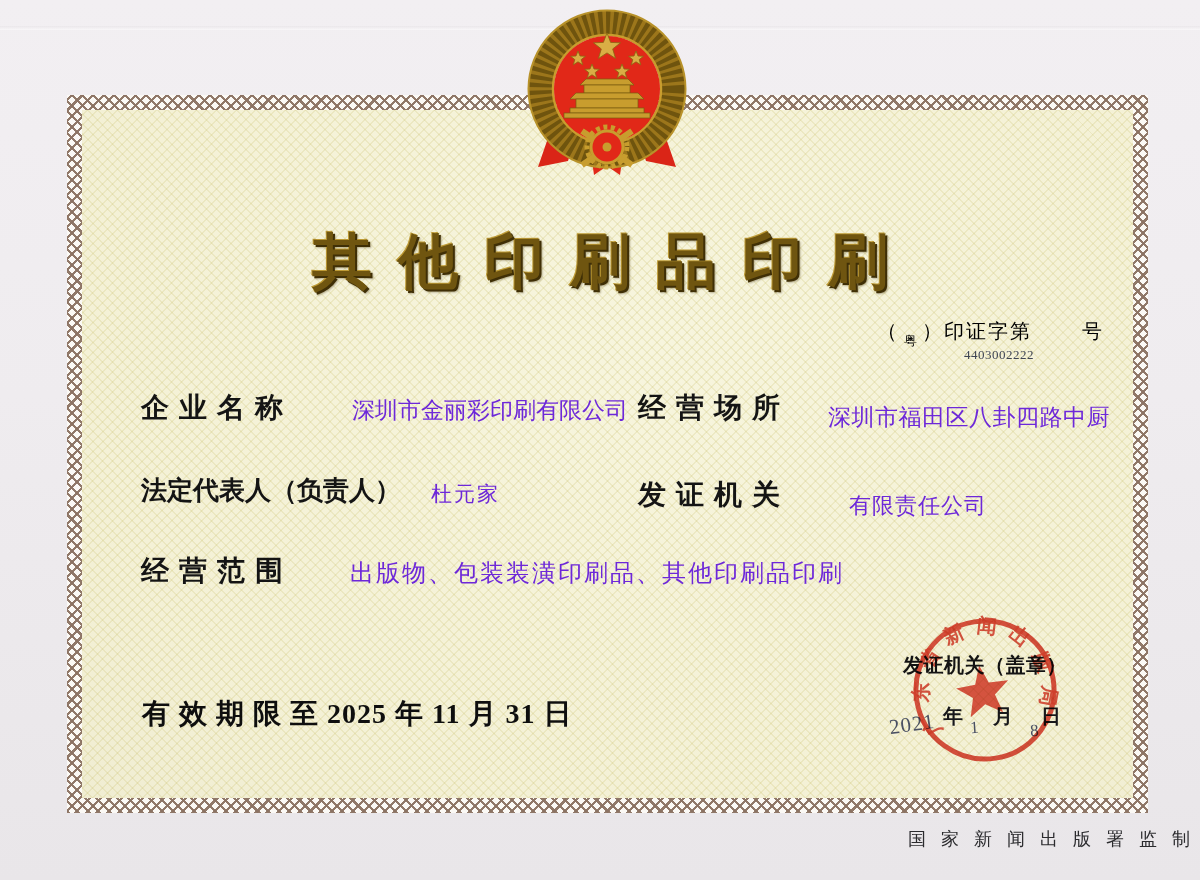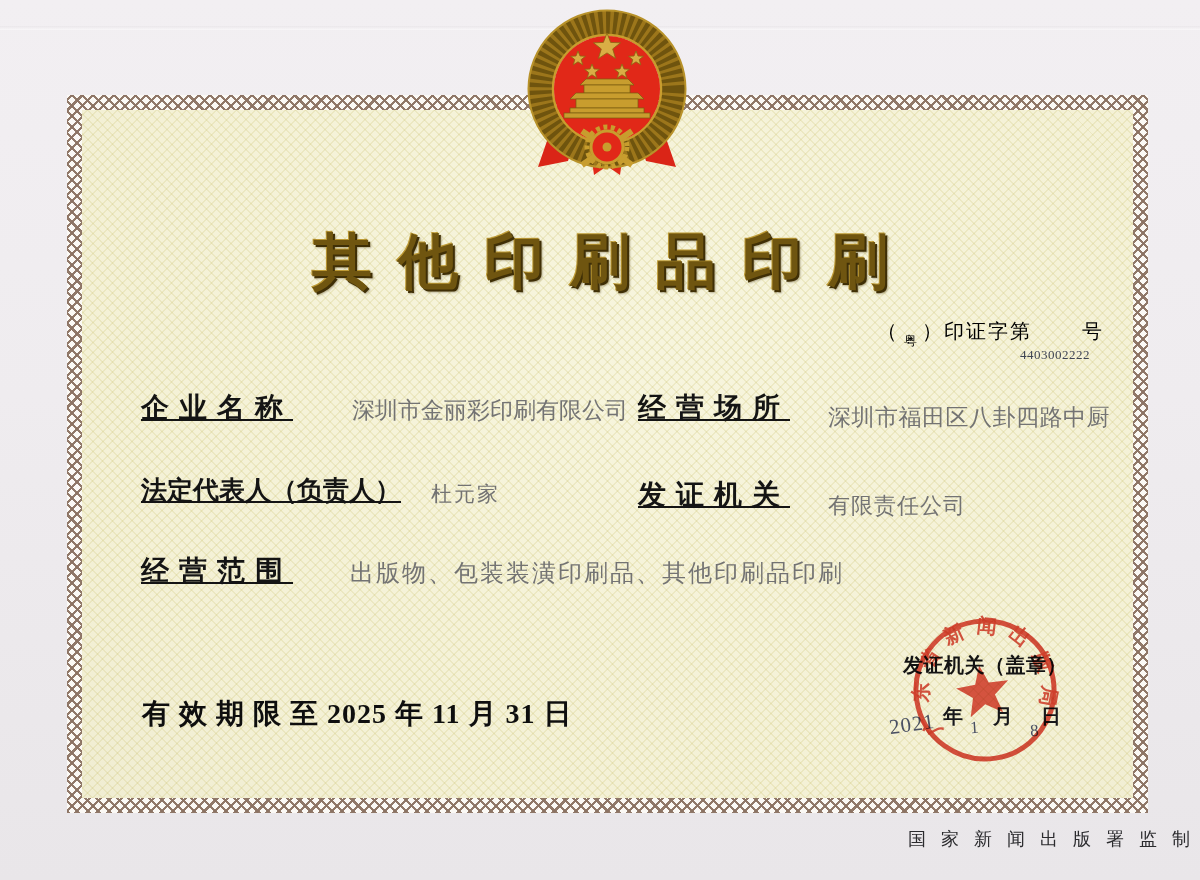--- a/index.html
+++ b/index.html
@@ -32,26 +32,26 @@
     left:0;right:0;top:232px;text-align:center;margin:0;
     font-size:60px;font-weight:bold;letter-spacing:26px;text-indent:26px;
     color:#6f5510;
     text-shadow:2px 2px 0 #3f2f06, -1px -1px 0 #bd9a35, 3px 3px 2px rgba(60,44,5,.35);
     z-index:3;
   }
   
   .license-line{left:877px;top:321px;font-size:20px;color:#000000;letter-spacing:2px;z-index:3;}
   .license-line .region{font-size:13px;position:relative;top:7px;margin:0 5px;letter-spacing:0;}
   .license-line .gap{display:inline-block;width:50px;}
-  .license-number{left:1020px;top:348px;font-size:13px;letter-spacing:.5px;color:#3e4453;z-index:3;}
+  .license-number{left:964px;top:348px;font-size:13px;letter-spacing:.5px;color:#3e4453;z-index:3;}
   
-  .label{font-weight:bold;color:#141414;z-index:3;text-decoration:underline;}
+  .label{font-weight:bold;color:#141414;z-index:3;}
   .label4{font-size:28px;letter-spacing:10px;}
   .labelLong{font-size:26px;letter-spacing:0;}
-  .value{color:#737373;z-index:3;}
+  .value{color:#6d28d9;z-index:3;}
   .site-lines div{line-height:27.5px;}
   .validity{font-size:28px;font-weight:bold;color:#0e0e0e;letter-spacing:1px;z-index:3;}
   
   .issuer-label{left:903px;top:655px;font-size:20px;font-weight:bold;color:#131313;letter-spacing:.5px;z-index:3;}
   .date-unit{font-size:20px;font-weight:bold;color:#17171a;z-index:3;}
   .date-num{color:#4a5063;z-index:3;}
   .num-year{left:889px;top:714px;font-size:21px;transform:rotate(-8deg);letter-spacing:1px;}
   .num-month{left:970px;top:719px;font-size:17px;transform:rotate(-4deg);}
   .num-day{left:1030px;top:722px;font-size:17px;transform:rotate(-4deg);}
   
@@ -125,21 +125,21 @@
 <div class="abs value" style="left:350px;top:561px;font-size:24px;letter-spacing:2px;">出版物、包装装潢印刷品、其他印刷品印刷</div>
 
 <div class="abs validity" style="left:142px;top:700px;">有 效 期 限 至 2025 年 11 月 31 日</div>
 
 <div class="abs label label4" style="left:638px;top:394px;">经营场所</div>
 <div class="abs value site-lines" style="left:828px;top:404px;font-size:23px;letter-spacing:.5px;text-align:right;">
   <div>深圳市福田区八卦四路中厨</div>
 </div>
 
 <div class="abs label label4" style="left:638px;top:481px;">发证机关</div>
-<div class="abs value" style="left:828px;top:495px;font-size:22px;letter-spacing:1px;">有限责任公司</div>
+<div class="abs value" style="left:828px;top:495px;font-size:22px;letter-spacing:1px;padding-left:21px;">有限责任公司</div>
 
 <div class="abs issuer-label">发证机关（盖章）</div>
 <div class="abs date-unit" style="left:943px;top:706px;">年</div>
 <div class="abs date-unit" style="left:993px;top:706px;">月</div>
 <div class="abs date-unit" style="left:1041px;top:706px;">日</div>
 <div class="abs date-num num-year">2021</div>
 <div class="abs date-num num-month">1</div>
 <div class="abs date-num num-day">8</div>
 
 <svg class="abs seal" viewBox="0 0 160 160" aria-hidden="true">

